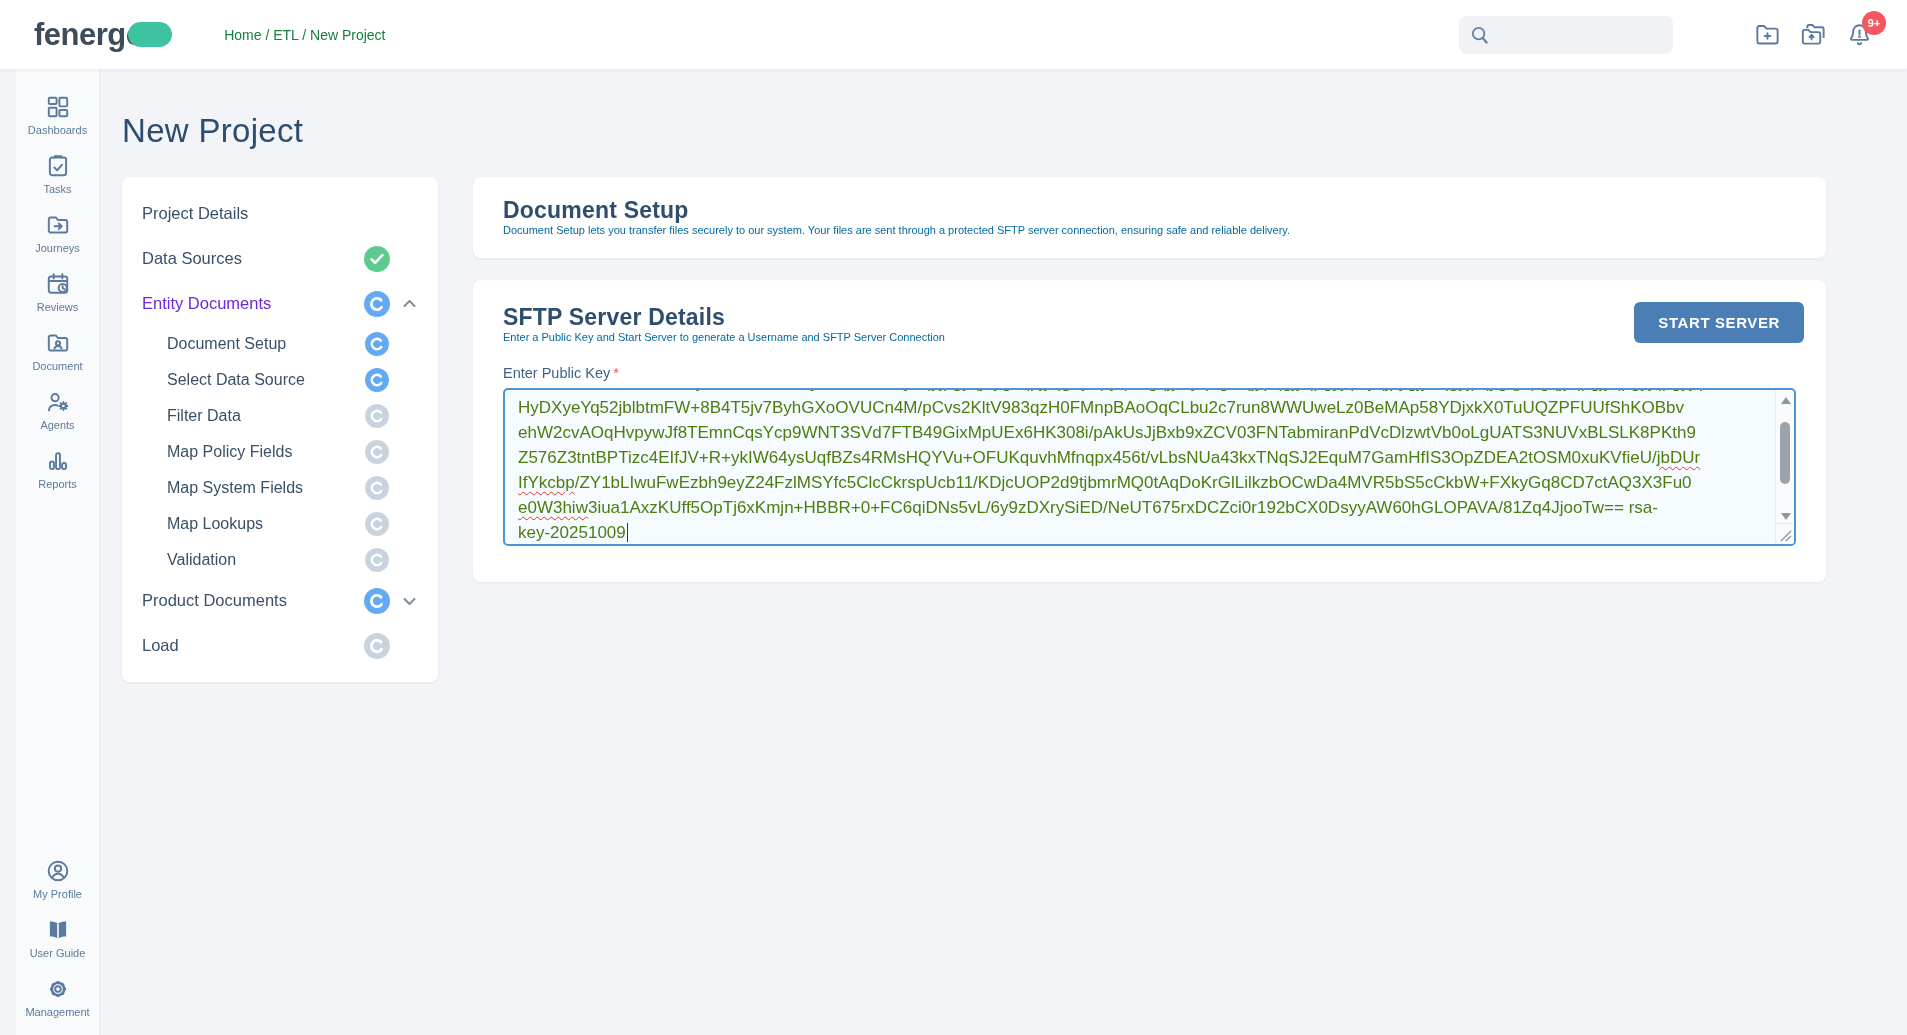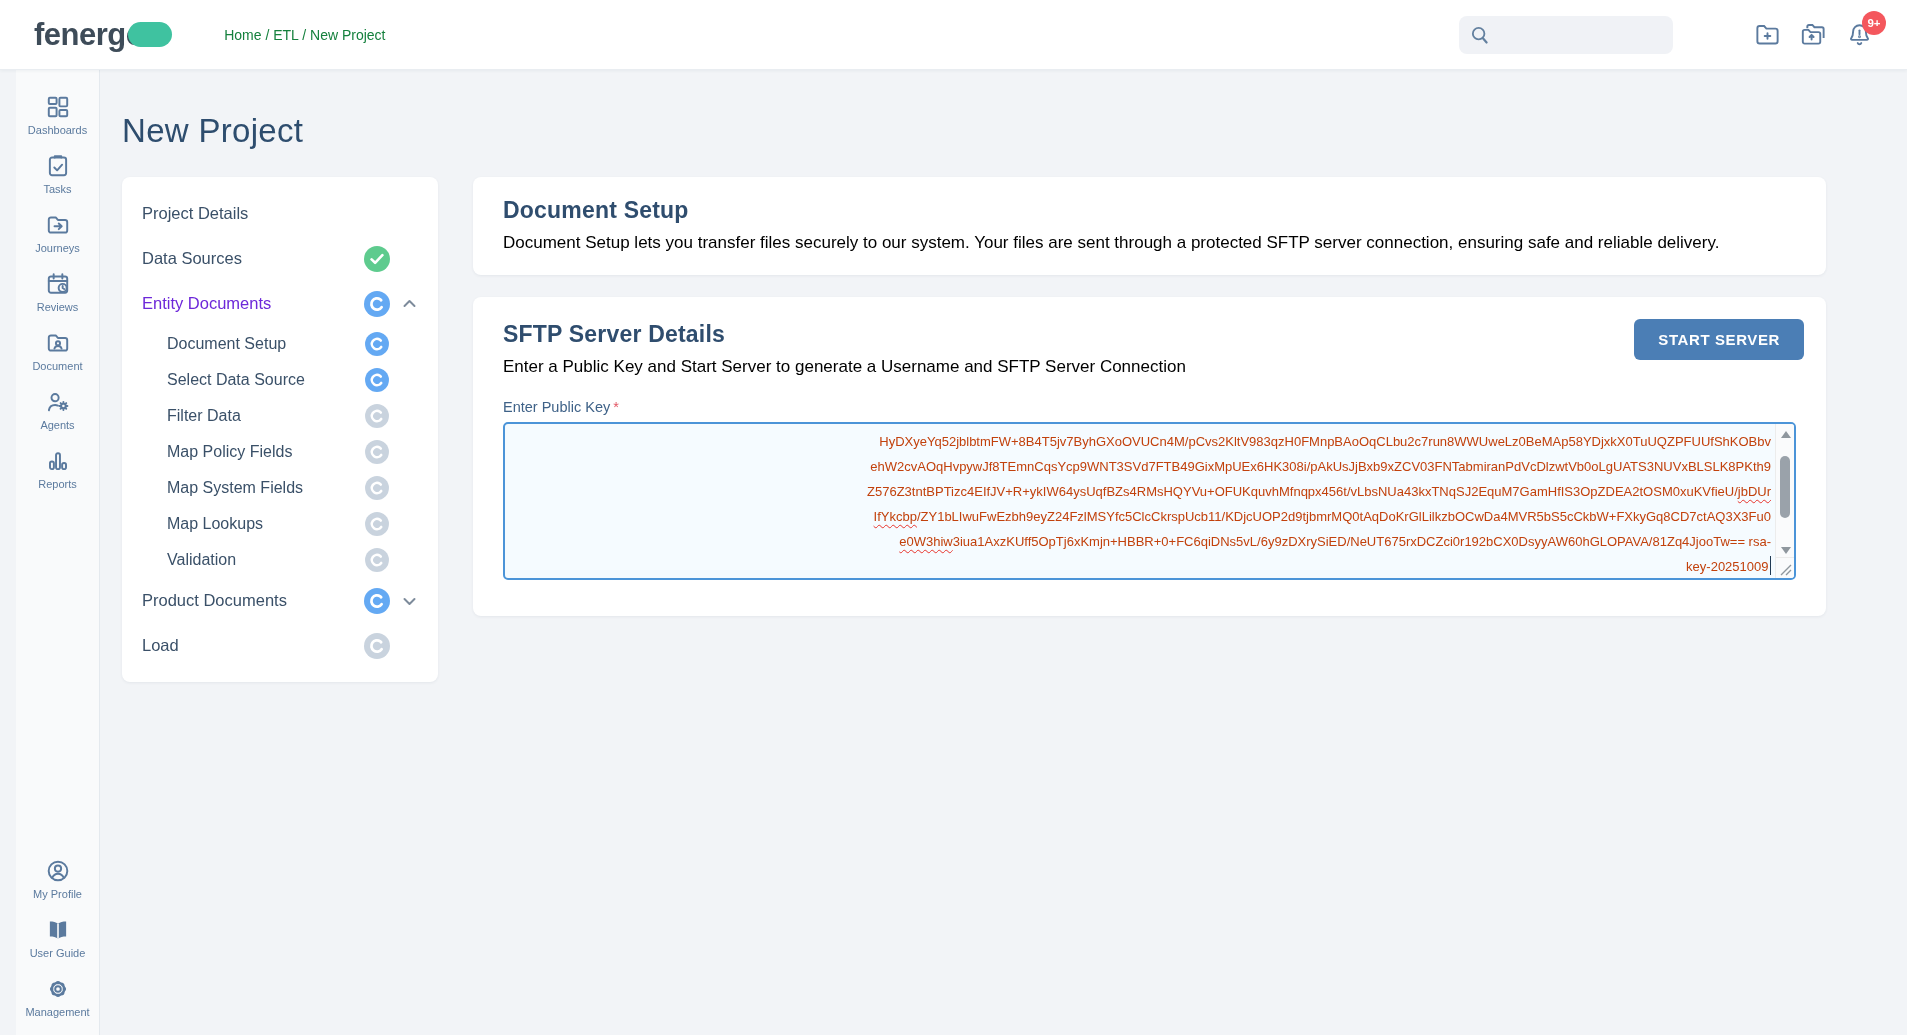--- a/index.html
+++ b/index.html
@@ -53,33 +53,33 @@
   .step-status { width:26px; height:26px; display:flex; }
   .step-status.small { transform:scale(.92); }
   .step-chev { width:22px; height:16px; display:flex; justify-content:flex-end; margin-left:6px; }
 
   
   .right-col { margin-left:35px; width:1353px; }
   .card { background:#fff; border-radius:8px; box-shadow:0 1px 3px rgba(40,60,90,.07); }
   .card1 { padding:20px 30px 22px 30px; margin-bottom:22px; }
   .card2 { padding:24px 30px 36px 30px; position:relative; }
   .card-title { font-size:23px; font-weight:600; color:#2f4d6e; letter-spacing:.2px; }
-  .card-desc { margin-top:9px; font-size:17px; color:#000000; }
+  .card-desc { font-size:11px; color:#0369a1; }
   .start-btn { position:absolute; right:22px; top:22px; background:#4b7eb5; color:#fff; border:none;
                border-radius:6px; font-size:15px; font-weight:600; letter-spacing:.6px;
                padding:12px 24px; cursor:pointer; font-family:"Liberation Sans",sans-serif; }
   .field-label { margin-top:22px; font-size:14.5px; color:#3f6288; }
   .req { color:#e25563; margin-left:3px; }
 
   
   .ta { position:relative; margin-top:7px; height:158px; border:2px solid #4b94d8; border-radius:5px;
         background:#f5fbff; overflow:hidden; cursor:text; }
   .ta-inner { position:absolute; left:0; top:0; right:19px; bottom:0; overflow:hidden; padding:0 4px 0 13px; }
   .key-content { margin-top:-20px; }
-  .key-line { height:25px; line-height:25px; white-space:nowrap; font-size:13px; color:#c2410c;text-align:right; }
+  .key-line { height:25px; line-height:25px; white-space:nowrap; font-size:17px; color:#4d7c0f; }
   .misspell { text-decoration:underline wavy #e8342c 1px; text-underline-offset:3px; }
   .caret { display:inline-block; width:1.5px; height:19px; background:#203a54; vertical-align:-4px;
            margin-left:1px; }
 
   
   .ta-scroll { position:absolute; top:0; right:0; width:19px; height:137px; background:#fafbfc;
                border-left:1px solid #ececec; }
   .sb-arrow { position:absolute; left:5px; width:0; height:0; border-left:5px solid transparent;
               border-right:5px solid transparent; cursor:pointer; }
   .sb-up { top:7px; border-bottom:7px solid #8f979e; }

